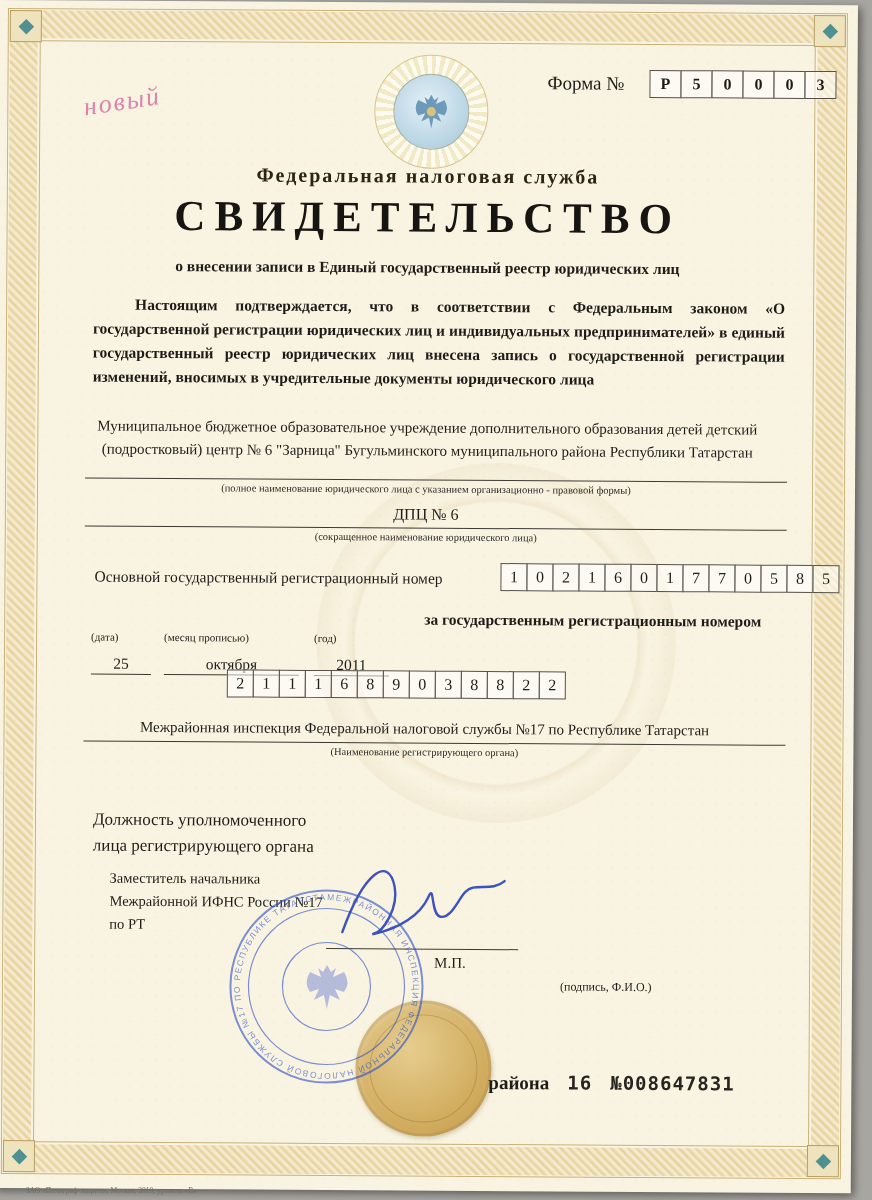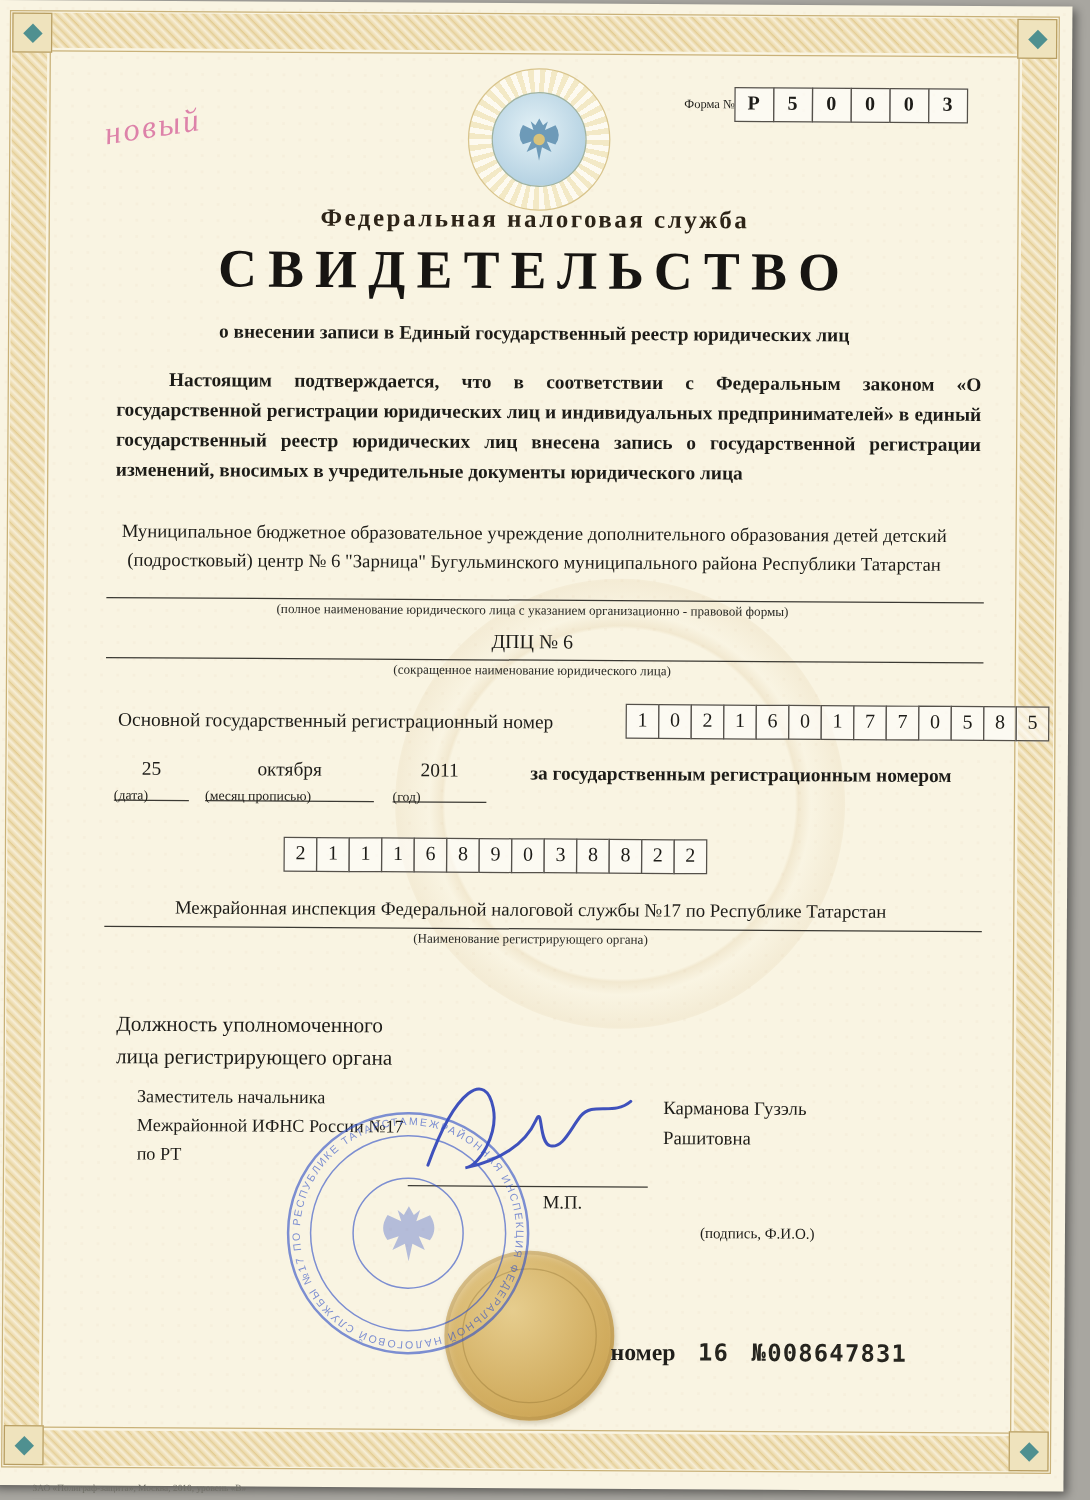--- a/index.html
+++ b/index.html
@@ -56,21 +56,21 @@
   }
   .emblem-inner{
     width:74px;height:74px;border-radius:50%;
     background:radial-gradient(circle at 45% 40%, #e3f1f6, #aecddf 85%);
     border:1px solid #9fb2a0;
     display:flex;align-items:center;justify-content:center;
   }
 
   
   .form-row{position:absolute;left:548px;top:66px;display:flex;align-items:center;}
-  .form-label{font-size:10px;}
+  .form-label{font-size:19px;margin-right:26px;}
   .cells{display:flex;}
   .cell{
     width:25px;height:26px;margin-left:-1px;
     border:1px solid #55514a;background:rgba(255,255,255,.55);
     display:flex;align-items:center;justify-content:center;
     font-size:16px;
   }
   .form-row .cell{width:30px;font-weight:bold;}
 
   .handwriting{
@@ -90,21 +90,21 @@
   }
 
   .org-full{position:absolute;left:70px;top:414px;width:720px;text-align:center;font-size:15px;line-height:1.5;}
   .rule{position:absolute;border-bottom:1px solid #3c3a34;height:0;}
   .caption{position:absolute;width:100%;text-align:center;font-size:10.5px;color:#2a2a26;}
   .org-short{position:absolute;left:0;top:503px;width:100%;text-align:center;font-size:16px;}
 
   .ogrn-label{position:absolute;left:98px;top:567px;font-size:15.5px;}
   .ogrn-cells{position:absolute;left:505px;top:560px;}
 
-  .date-item{position:absolute;text-align:center;border-bottom:1px solid #3c3a34;font-size:15.5px;padding-bottom:15px;}
+  .date-item{position:absolute;text-align:center;border-bottom:1px solid #3c3a34;font-size:15.5px;padding-bottom:1px;margin-top:48px;}
   .date-cap{position:absolute;text-align:left;font-size:11px;}
   .grn-label{position:absolute;left:428px;top:608px;font-size:15.5px;font-weight:bold;}
   .grn-cells{position:absolute;left:232px;top:668px;}
 
   .authority{position:absolute;left:0;top:718px;width:100%;text-align:center;font-size:15px;}
 
   .pos-label{position:absolute;left:98px;top:806px;font-size:17px;line-height:1.5;white-space:pre-line;}
   .deputy{position:absolute;left:115px;top:866px;font-size:14.5px;line-height:1.6;white-space:pre-line;}
   .official-name{position:absolute;left:536px;top:872px;font-size:15px;line-height:1.6;white-space:pre-line;}
   .mp{position:absolute;left:440px;top:952px;font-size:15px;}
@@ -220,22 +220,20 @@
 
   <div class="authority">Межрайонная инспекция Федеральной налоговой службы №17 по Республике Татарстан</div>
   <div class="rule" style="left:88px;top:740px;width:702px;"></div>
   <div class="caption" style="top:744px;">(Наименование регистрирующего органа)</div>
 
   <div class="pos-label">Должность уполномоченного
 лица регистрирующего органа</div>
   <div class="deputy">Заместитель начальника
 Межрайонной ИФНС России №17
 по РТ</div>
-  <div class="official-name">Карманова Гузэль
-Рашитовна</div>
   <div class="mp">М.П.</div>
   <div class="sign-caption">(подпись, Ф.И.О.)</div>
 
   <svg class="signature" width="190" height="100" viewBox="0 0 190 100">
     <path d="M10 80 C 32 18, 56 4, 62 34 C 66 54, 52 80, 40 82 C 68 76, 88 62, 96 44 C 102 30, 98 62, 108 64 C 118 66, 124 50, 132 40 C 142 28, 158 40, 172 28" fill="none" stroke="#2a3fb8" stroke-width="2.4" stroke-linecap="round" opacity="0.9"></path>
   </svg>
   <div class="rule" style="left:332px;top:946px;width:192px;"></div>
 
   <svg class="stamp" width="205" height="205" viewBox="0 0 205 205">
     <defs>
@@ -248,20 +246,20 @@
       <textPath href="#stampcircle">МЕЖРАЙОННАЯ ИНСПЕКЦИЯ ФЕДЕРАЛЬНОЙ НАЛОГОВОЙ СЛУЖБЫ №17 ПО РЕСПУБЛИКЕ ТАТАРСТАН</textPath>
     </text>
     <g transform="translate(73,73) scale(1.0)">
       <path d="M30 8 L26 15 L21 11 L24 20 L13 15 Q6 26 13 35 L22 32 L17 43 L27 38 L30 52 L33 38 L43 43 L38 32 L47 35 Q54 26 47 15 L36 20 L39 11 L34 15 Z" fill="#3050c8" opacity="0.55"></path>
     </g>
   </svg>
 
   <div class="gold-seal"></div>
 
   <div class="series-row">
-    <span class="series-label">номер</span>
+    <span class="series-label">района</span>
     <span class="series-value">16</span>
     <span class="series-number">№008647831</span>
   </div>
 
 </div>
 
 <div class="printer-note">ЗАО «Полиграф-защита», Москва, 2010, уровень «В»</div>
 
 </body></html>

